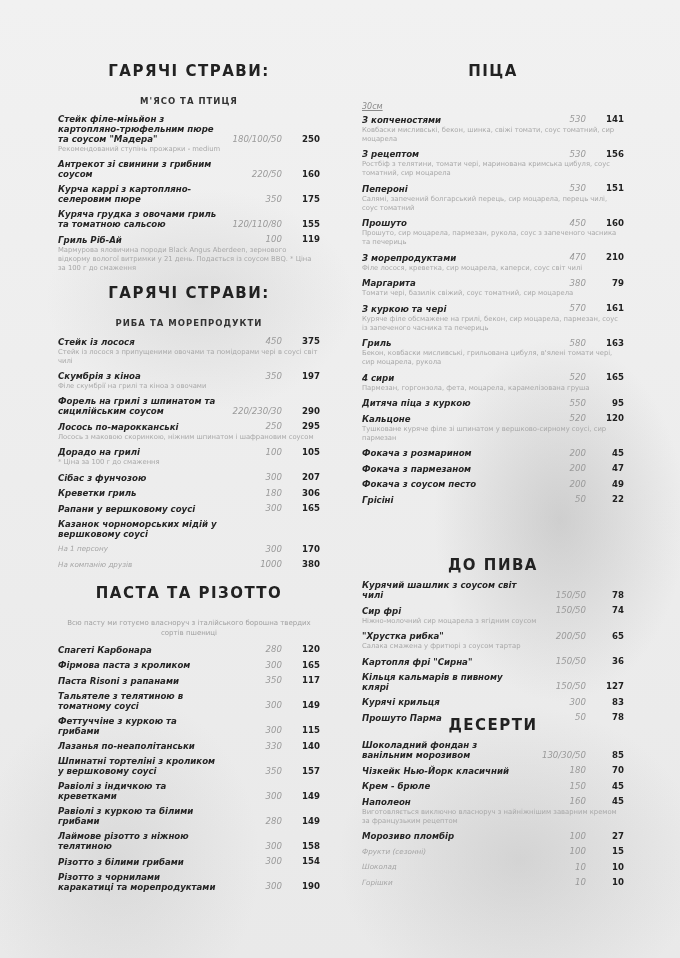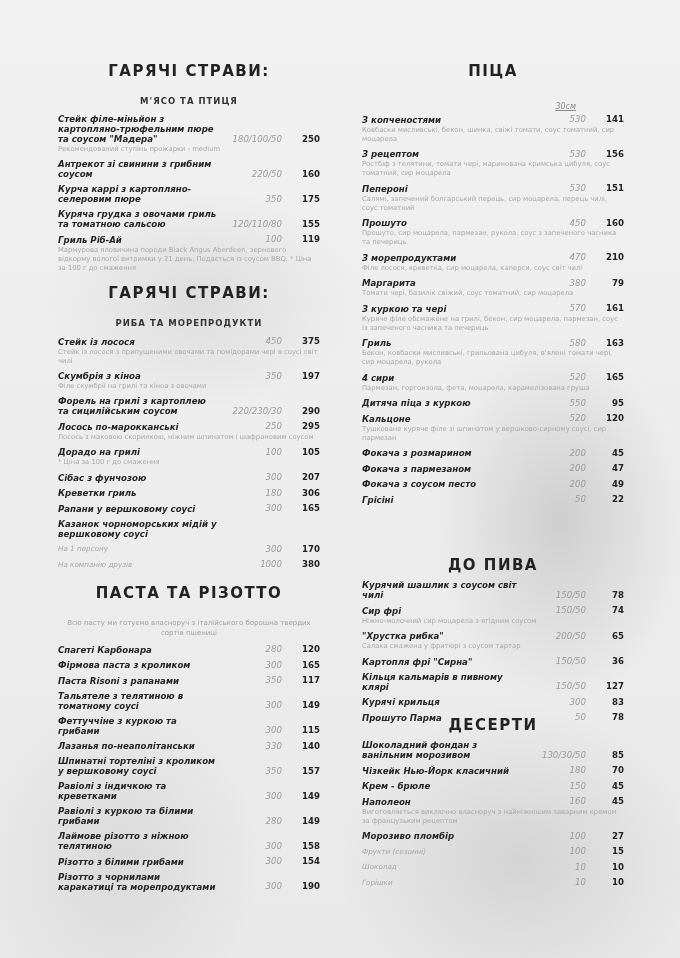--- a/index.html
+++ b/index.html
@@ -29,21 +29,21 @@
   .sec-note {
     text-align:center; font-size:7px; color:#a0a0a0; line-height:10px; margin:4px 0 6px 0;
   }
   .item { position:relative; margin-bottom:5px; }
   .row { display:flex; align-items:flex-end; }
   .name { flex:1; font-weight:bold; font-size:8.6px; line-height:10px; color:#252525;font-style:italic; }
   .name.light { font-weight:normal; color:#a5a5a5; font-size:7.2px; }
   .weight { width:64px; text-align:right; font-style:italic; color:#9a9a9a; font-size:8.6px; line-height:10.5px; }
   .price { width:38px; text-align:right; font-weight:bold; font-size:8.6px; line-height:10.5px; color:#222; }
   .desc { font-size:6.8px; line-height:9px; color:#a8a8a8; margin-top:1px; }
-  .unit-head { text-align:right; padding-right:48px; font-style:italic; font-size:8px; color:#8a8a8a; margin:-4px 0 3px 0;text-decoration:underline; }
+  .unit-head { padding-right:48px; font-style:italic; font-size:8px; color:#8a8a8a; margin:-4px 0 3px 0;text-decoration:underline; }
 </style>
 </head>
 <body>
 
 <div class="col col-left">
 
   <div style="position:absolute; top:46px; width:262px;">
     <h2 class="sec-title">ГАРЯЧІ СТРАВИ:</h2>
     <div class="sec-sub">М'ЯСО ТА ПТИЦЯ</div>
     <div>
@@ -102,21 +102,21 @@
         <div class="item">
           <div class="row">
             <div class="name">Скумбрія з кіноа</div>
             <div class="weight">350</div>
             <div class="price">197</div>
           </div>
           <div class="desc">Філе скумбрії на грилі та кіноа з овочами</div>
         </div>
         <div class="item">
           <div class="row">
-            <div class="name">Форель на грилі з картоплею та сицилійським соусом</div>
+            <div class="name">Форель на грилі з шпинатом та сицилійським соусом</div>
             <div class="weight">220/230/30</div>
             <div class="price">290</div>
           </div>
         </div>
         <div class="item">
           <div class="row">
             <div class="name">Лосось по-марокканські</div>
             <div class="weight">250</div>
             <div class="price">295</div>
           </div>

